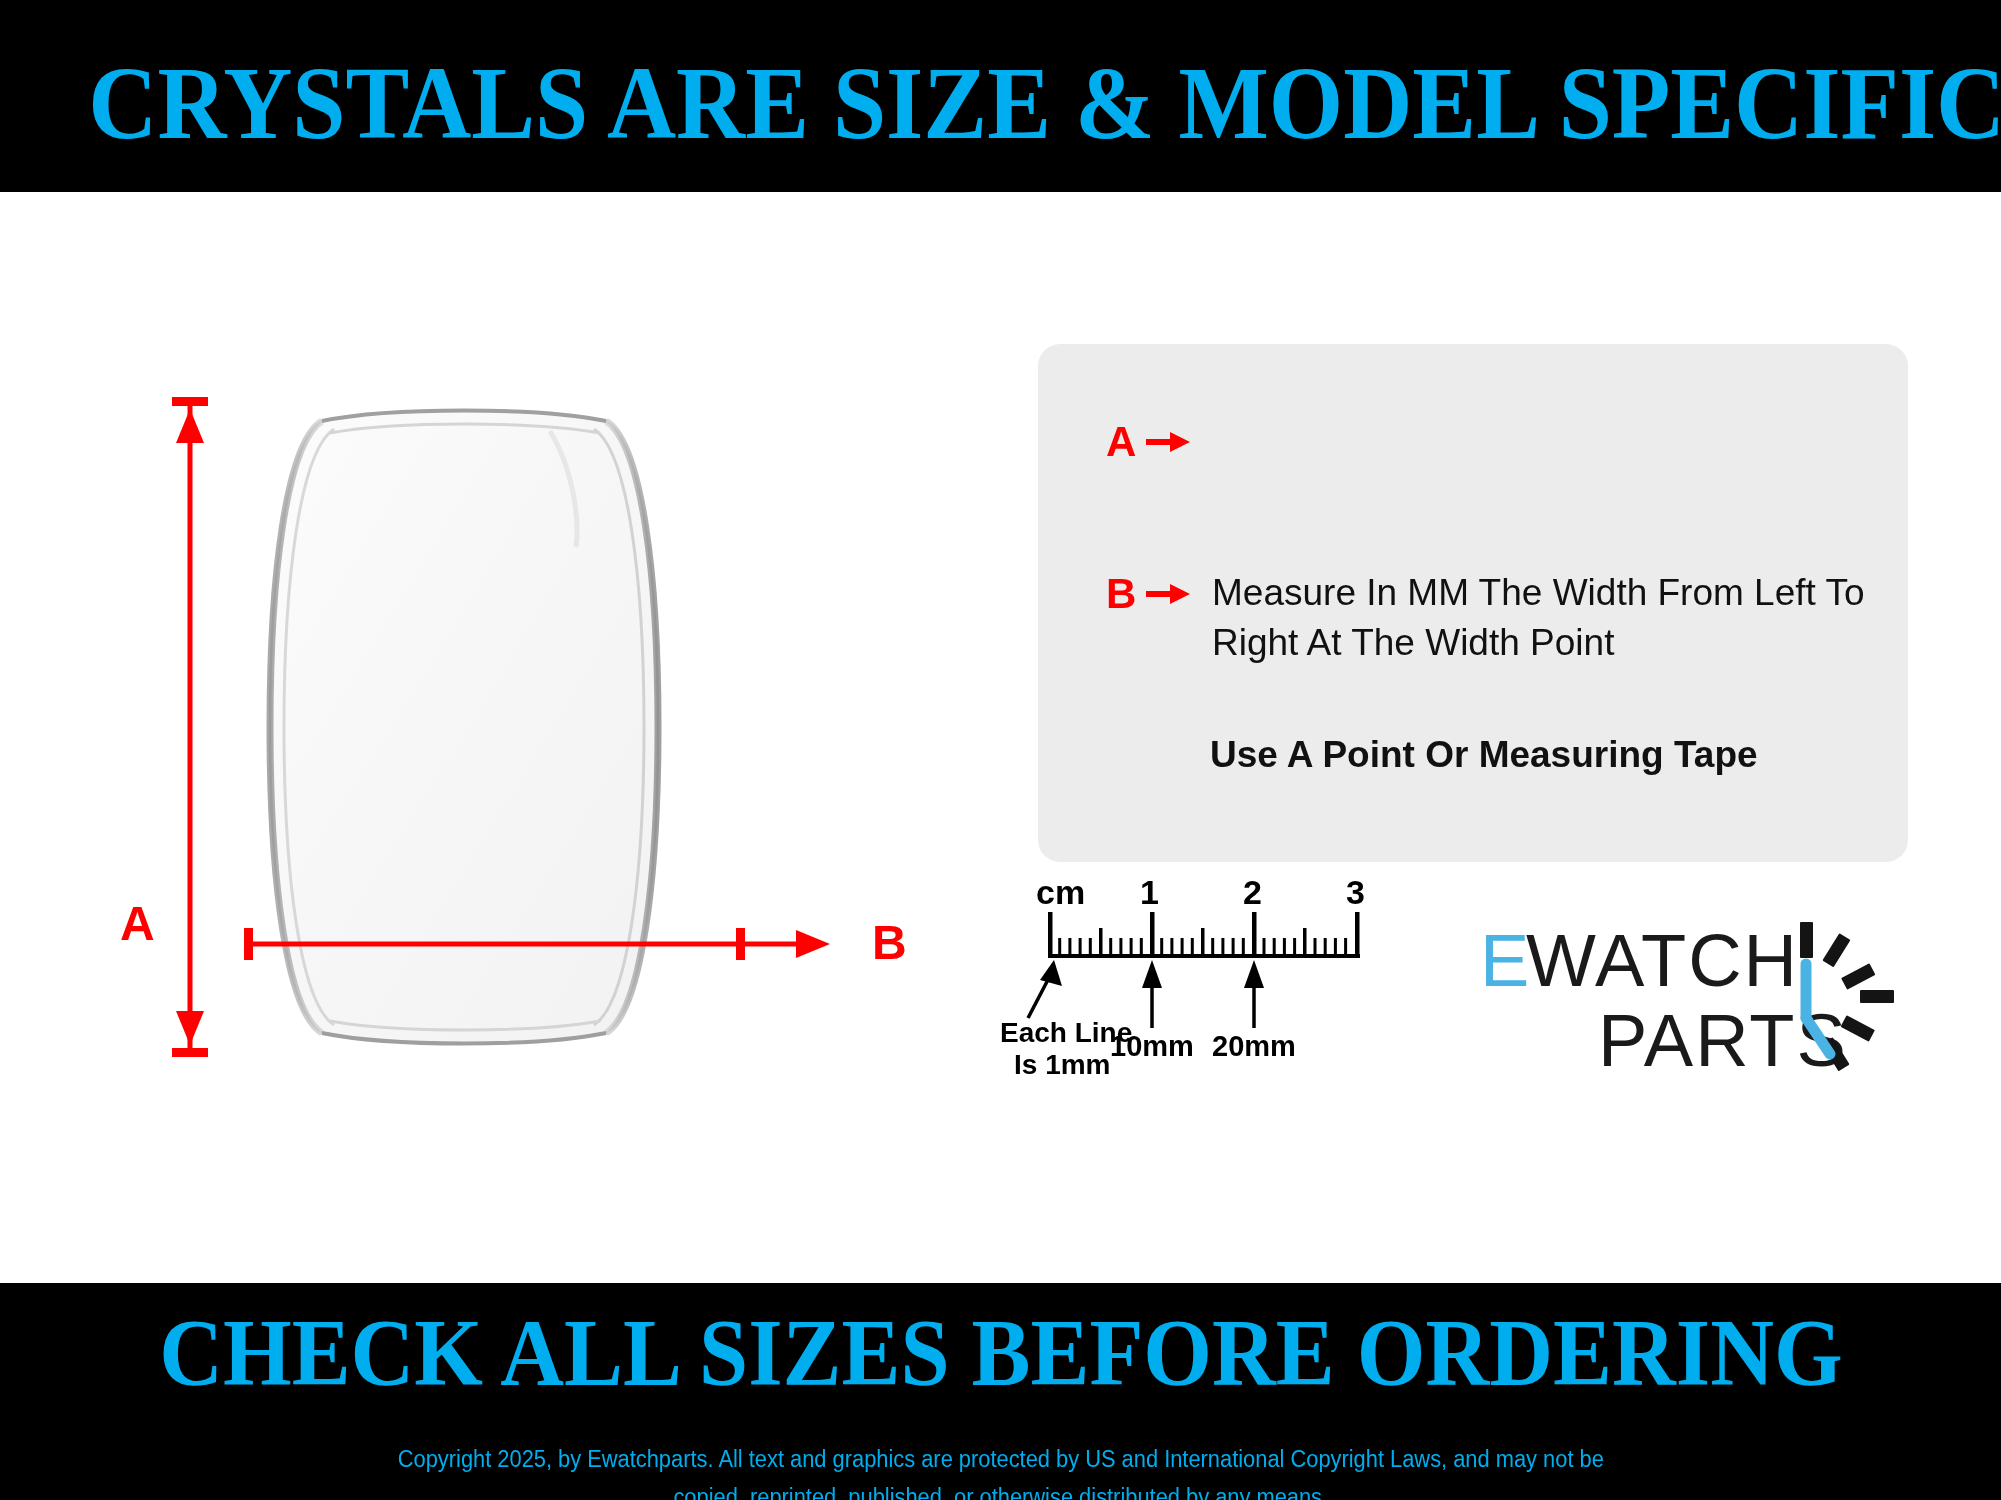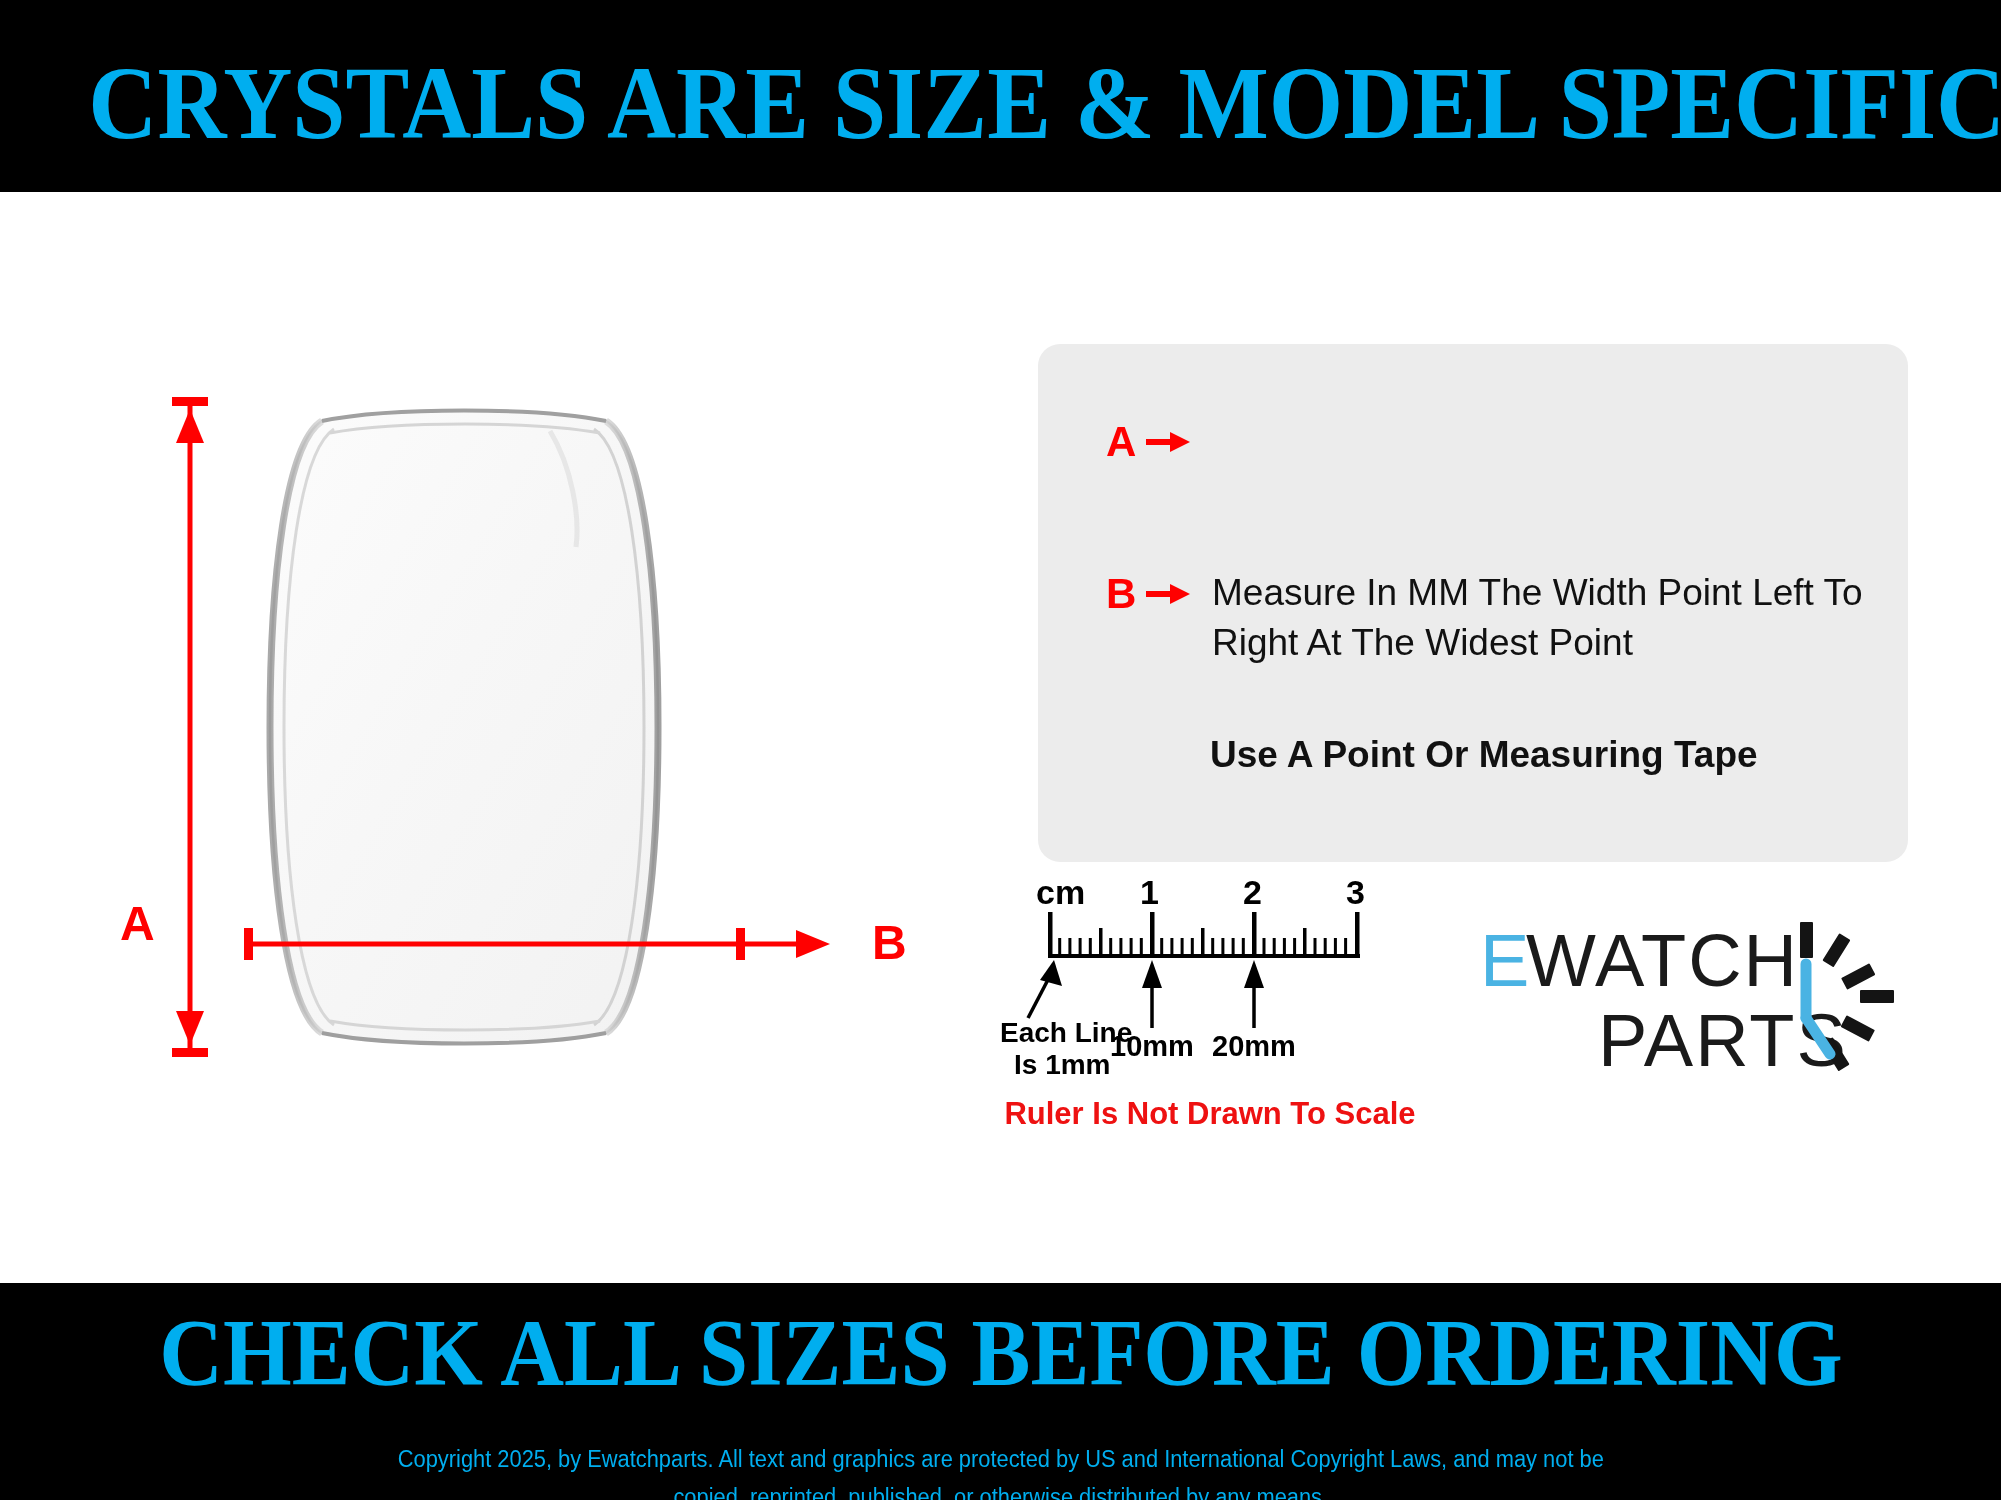--- a/index.html
+++ b/index.html
@@ -297,21 +297,21 @@
         <polygon points="48,26 28,36 28,16" fill="#FF0000"></polygon>
       </svg>
     </div>
 
     <div class="instruction-row" id="row-b">
       <div class="marker-letter">B</div>
       <svg class="marker-arrow" viewBox="0 0 52 52" xmlns="http://www.w3.org/2000/svg">
         <rect x="4" y="23" width="30" height="6" fill="#FF0000"></rect>
         <polygon points="48,26 28,36 28,16" fill="#FF0000"></polygon>
       </svg>
-      <div class="instruction-text">Measure In MM The Width Point Left To Right At The Widest Point</div>
+      <div class="instruction-text">Measure In MM The Width From Left To Right At The Width Point</div>
     </div>
 
     <div id="use-ruler-note">Use A Point Or Measuring Tape</div>
   </div>
 
   <div id="ruler-block">
     <svg id="ruler-svg" viewBox="0 0 420 232" xmlns="http://www.w3.org/2000/svg">
 
       <text x="36" y="44" font-family="Liberation Sans, sans-serif" font-size="34" font-weight="700" fill="#000">cm</text>
       <text x="140" y="44" font-family="Liberation Sans, sans-serif" font-size="34" font-weight="700" fill="#000">1</text>
@@ -366,21 +366,20 @@
 
       <line x1="254" y1="168" x2="254" y2="120" stroke="#000" stroke-width="3.5"></line>
       <polygon points="254,100 264,128 244,128" fill="#000"></polygon>
 
       <text x="0" y="182" font-family="Liberation Sans, sans-serif" font-size="28" font-weight="700" fill="#000">Each Line</text>
       <text x="14" y="214" font-family="Liberation Sans, sans-serif" font-size="28" font-weight="700" fill="#000">Is 1mm</text>
       <text x="110" y="196" font-family="Liberation Sans, sans-serif" font-size="29" font-weight="700" fill="#000">10mm</text>
       <text x="212" y="196" font-family="Liberation Sans, sans-serif" font-size="29" font-weight="700" fill="#000">20mm</text>
     </svg>
 
-    <div id="ruler-caption">Ruler Is Not Drawn To Scale</div>
   </div>
 
   <div id="logo-block">
     <svg id="logo-svg" viewBox="0 0 420 180" xmlns="http://www.w3.org/2000/svg">
 
       <text x="2" y="78" font-family="Liberation Sans, sans-serif" font-size="74" letter-spacing="2" fill="#4AB3E3">E</text>
       <text x="48" y="78" font-family="Liberation Sans, sans-serif" font-size="74" letter-spacing="2" fill="#1A1A1A">WATCH</text>
 
       <text x="120" y="158" font-family="Liberation Sans, sans-serif" font-size="74" letter-spacing="2" fill="#1A1A1A">PARTS</text>
 

